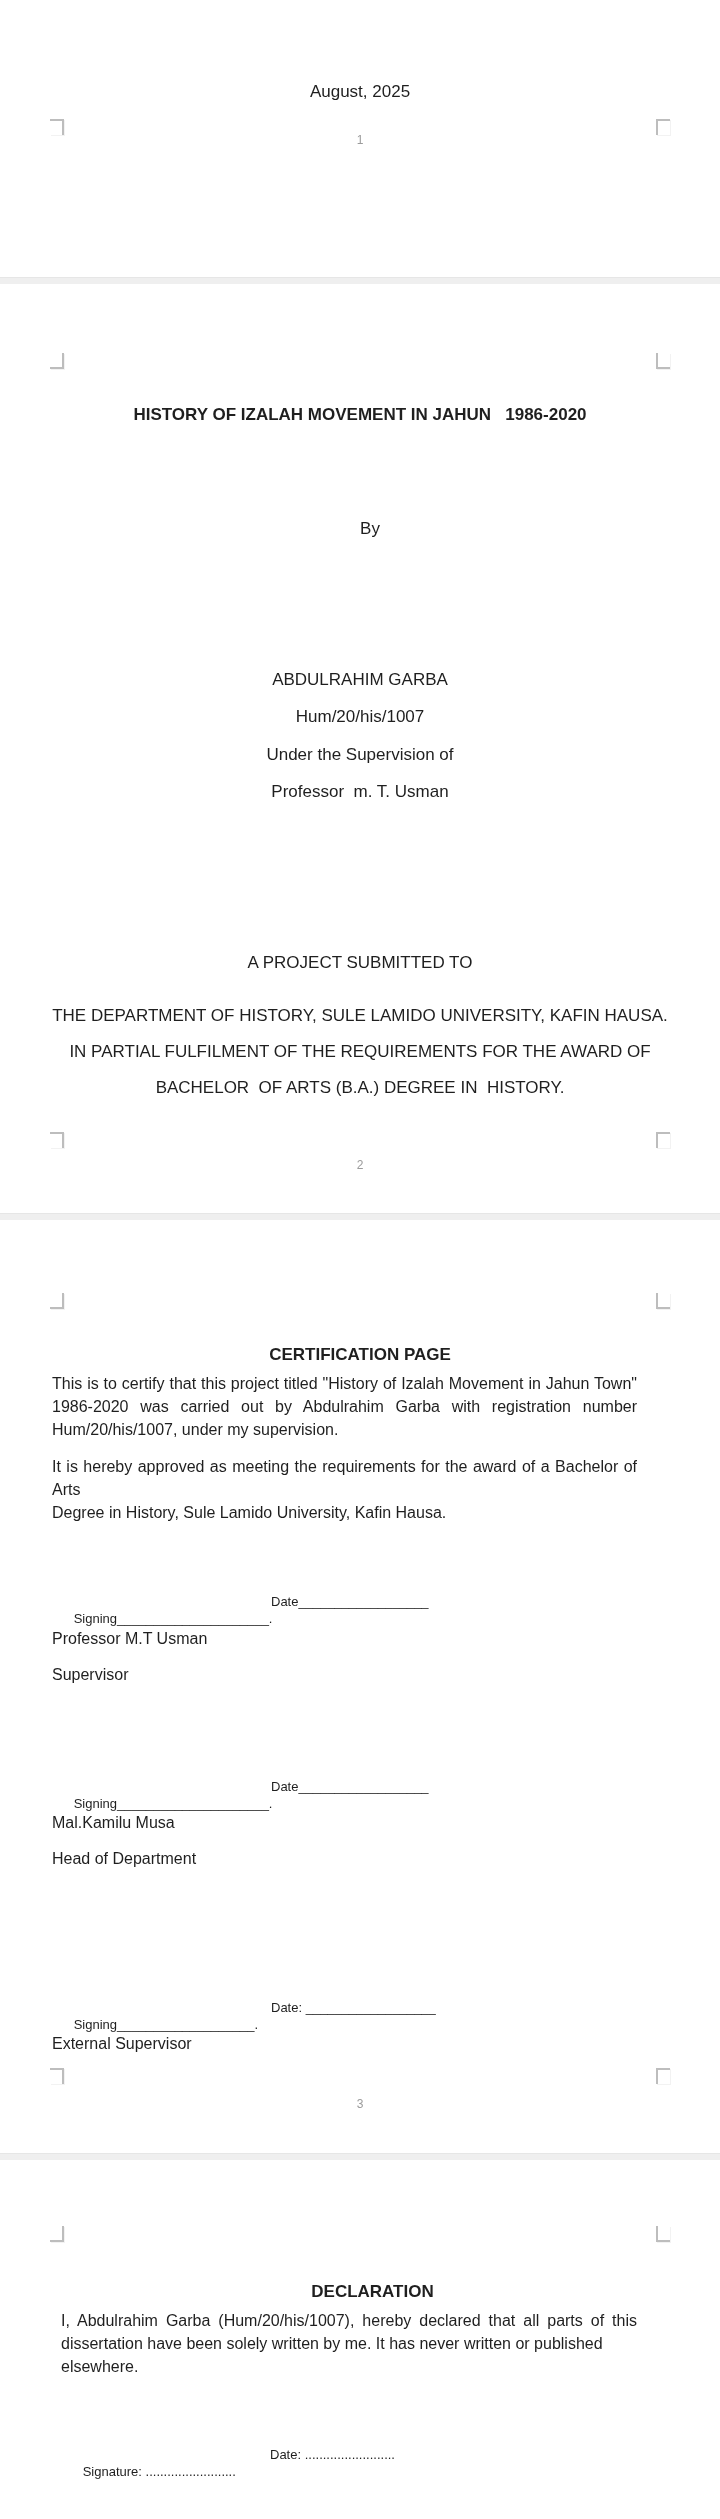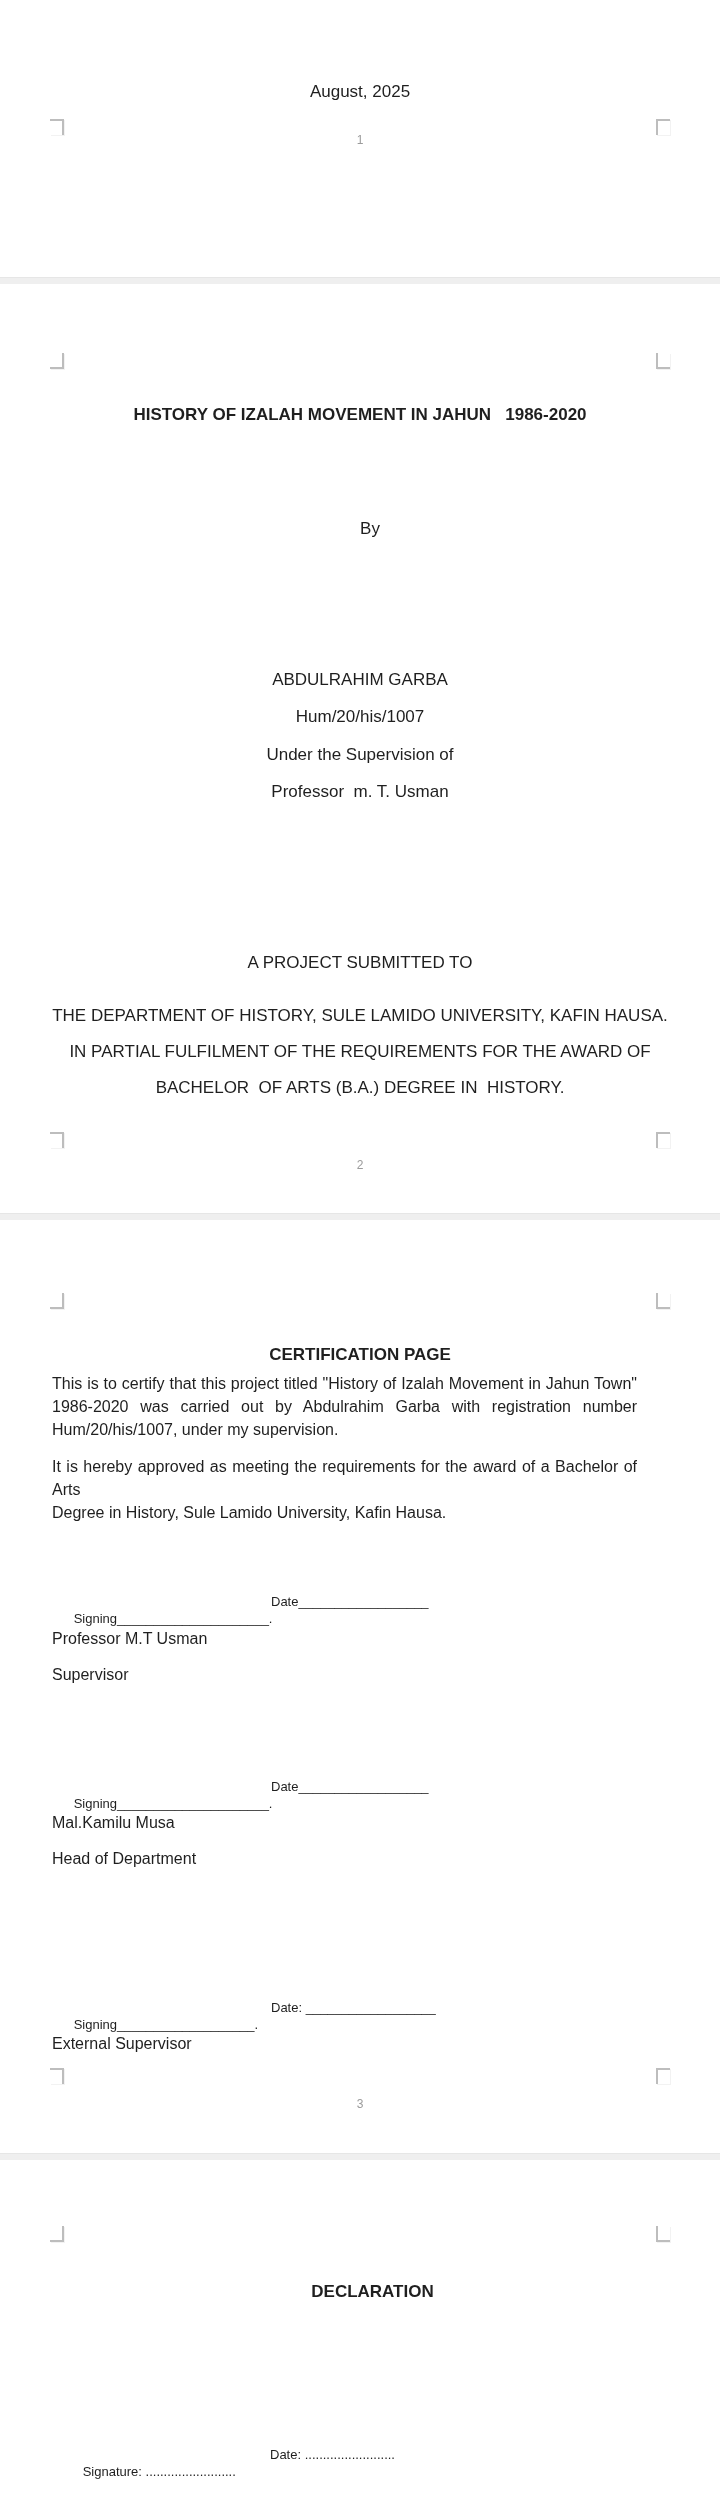--- a/index.html
+++ b/index.html
@@ -129,20 +129,24 @@
   </section>
 
   <div class="gap" style="top:2153px;"></div>
 
   <section class="page" style="top:2160px; height:359px;">
     <div class="mk tl left" style="top:66px;"></div>
     <div class="mk tr right" style="top:66px;"></div>
 
     <div class="line bold" style="top:123px;padding-left:25px;">DECLARATION</div>
 
+    <div class="para p4" style="top:149px;">
+      <div class="jline">I, Abdulrahim Garba (Hum/20/his/1007), hereby declared that all parts of this</div>
+      <div class="jline last">dissertation have been solely written by me. It has never written or published elsewhere.</div>
+    </div>
 
     <div class="sigrow p4" style="top:286px;">
       <span>Signature: .........................</span>
       <span class="datecol">Date: .........................</span>
     </div>
   </section>
 
 </div>
 
 </body></html>

